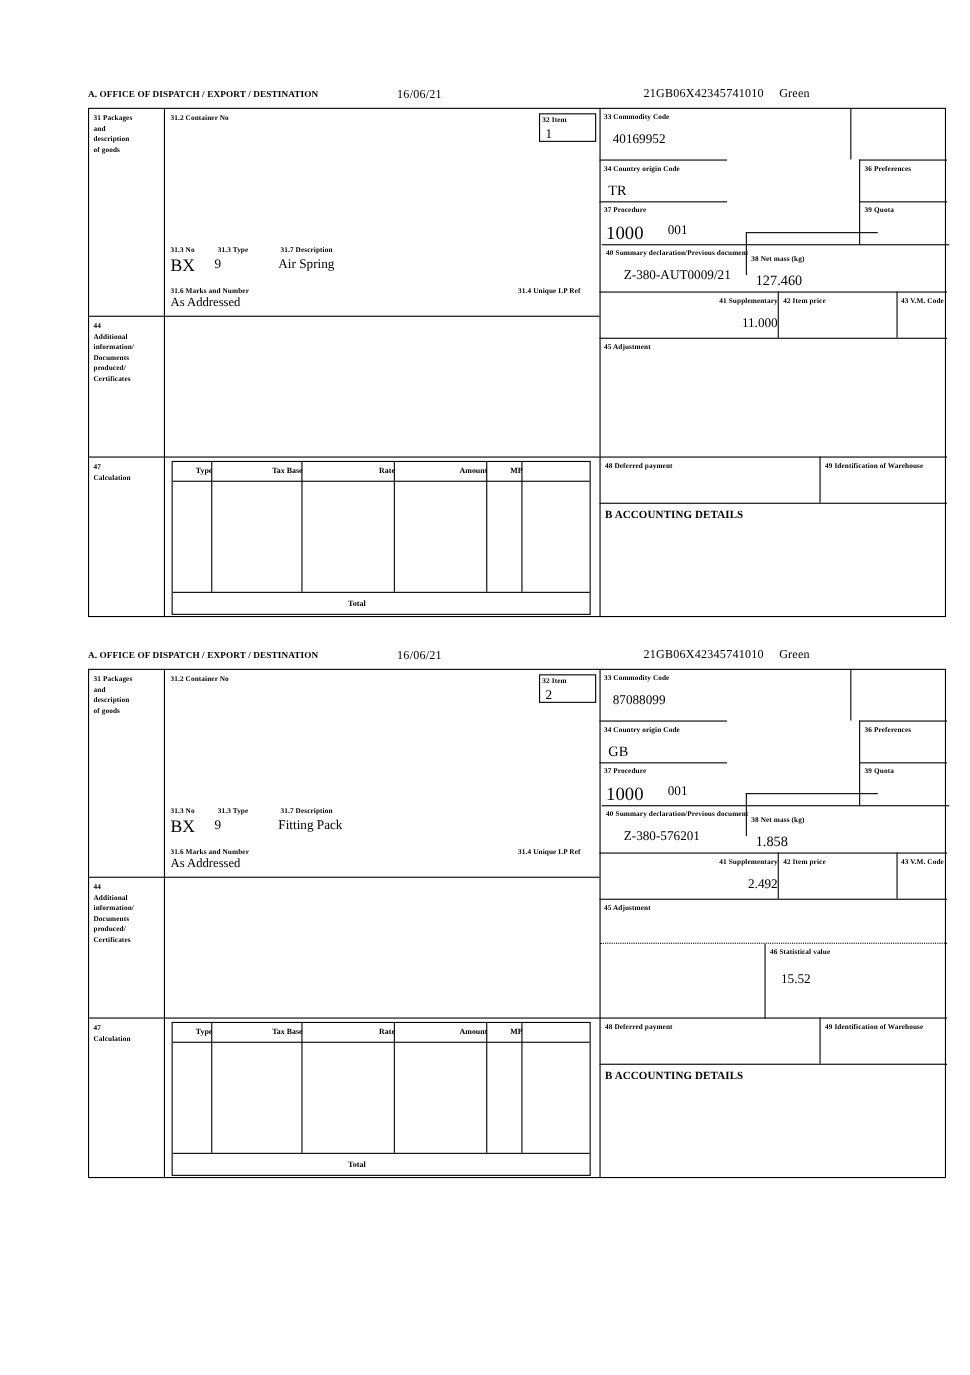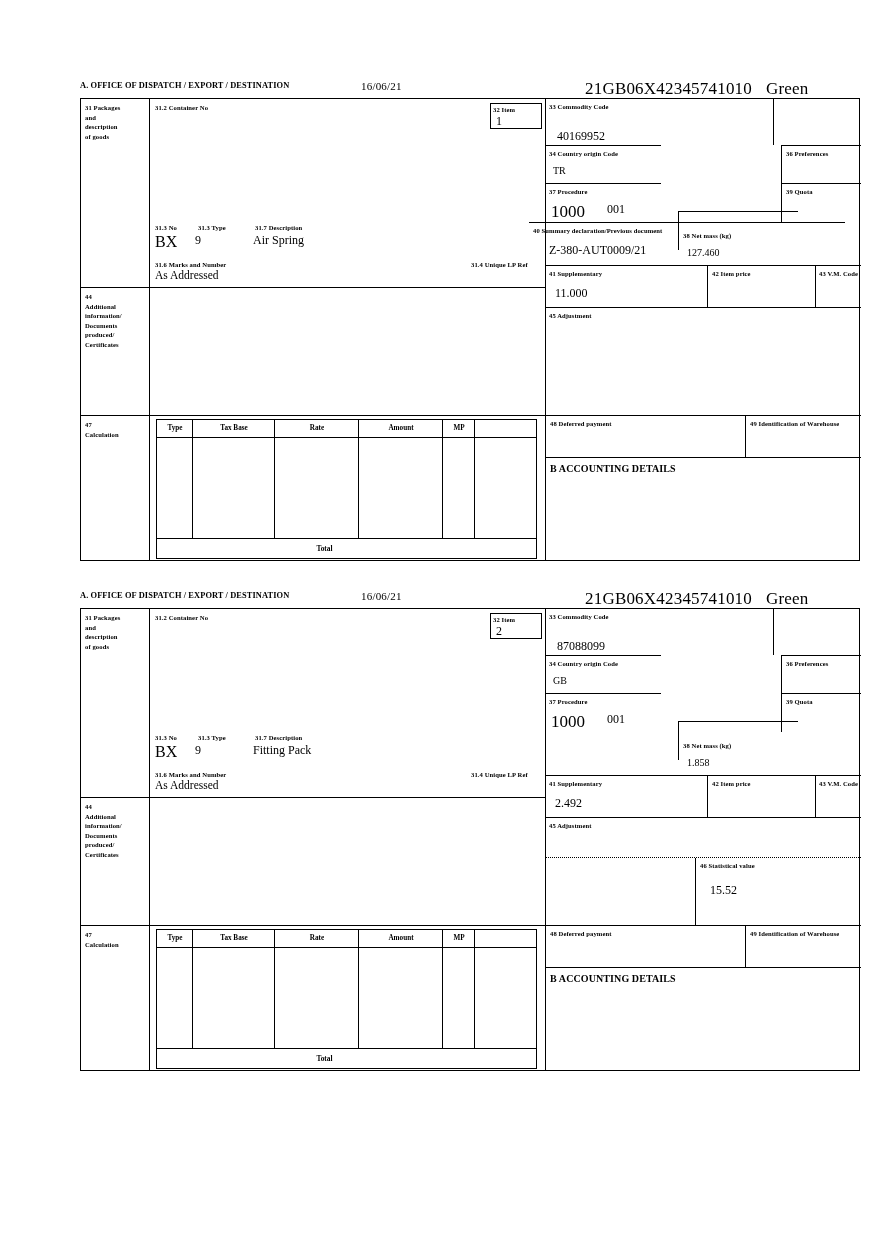--- a/index.html
+++ b/index.html
@@ -43,21 +43,21 @@
   .hdr .date {
     position: absolute;
     left: 281px; top: 2px;
     font-size: 11px;
     font-weight: normal;
     font-family: "Liberation Serif", serif;
   }
   .hdr .mrn {
     position: absolute;
     left: 505px; top: 1px;
-    font-size: 17px;
+    font-size: 11px;
     font-weight: normal;
   }
   .hdr .mrn .green {
     margin-left: 14px;
   }
 
   
   .box {
     position: relative;
     border: 1.4px solid #000;
@@ -154,21 +154,21 @@
     width: 0; height: 316px;
     border-left: 1.2px solid #000;
   }
 
   
   .b33 {
     left: 464px; top: 0;
     width: 316px; height: 46px;
     padding: 3px 0 0 4px;
   }
-  .b33 .v { margin-top: 17px; margin-left: 8px; }
+  .b33 .v { margin-top: 7px; margin-left: 8px; }
   .b33-divider {
     position: absolute;
     left: 228px; top: 0;
     height: 46px;
     border-left: 1px solid #000;
   }
 
   .b34 {
     left: 464px; top: 46px;
     width: 116px; height: 38px;
@@ -205,35 +205,36 @@
   }
   .b39 {
     left: 700px; top: 84px;
     width: 80px; height: 39px;
     border-top: 1.2px solid #000;
     border-left: 1.2px solid #000;
     padding: 3px 0 0 4px;
   }
   .b37 .v1 { position: absolute; left: 6px; top: 18px; font-size: 17px; }
   .b37 .v2 { position: absolute; left: 62px; top: 18px; font-size: 12px; }
-  .rv { margin-top: 6px; margin-left: 4px; font-size: 10px; }
+  .rv { margin-top: 6px; margin-left: 4px; font-size: 13px; }
 
   .b40 {
-    left: 448px; top: 123px;
+    left: 466px; top: 123px;
     width: 316px; height: 43px;
     border-top: 1.2px solid #000;
     padding: 3px 0 0 4px;
   }
   .b40 .v { margin-top: 7px; margin-left: 16px; }
 
   .b41 {
     left: 464px; top: 166px;
     width: 162px; height: 42px;
     border-top: 1.2px solid #000;
     padding: 3px 0 0 4px;
+    text-align: right;
   }
   .b42 {
     left: 626px; top: 166px;
     width: 108px; height: 42px;
     border-top: 1.2px solid #000;
     border-left: 1.2px solid #000;
     padding: 3px 0 0 4px;
   }
   .b43 {
     left: 734px; top: 166px;
@@ -293,21 +294,21 @@
     top: 0;
     height: 118px;
     border-right: 1.2px solid #000;
     box-sizing: border-box;
   }
   .ct-h {
     position: absolute;
     top: 4px;
     font-size: 7.2px;
     font-weight: bold;
-    text-align: center;
+    text-align: right;
   }
   .ct-totalrow {
     position: absolute;
     left: 0; bottom: 0;
     width: 100%;
     height: 20px;
     border-top: 1.2px solid #000;
     box-sizing: border-box;
   }
   .ct-total {
@@ -569,20 +570,24 @@
       </div>
       <div class="cell b38">
         <div class="lbl">38 Net mass (kg)</div>
         <div class="val rv">1.858</div>
       </div>
       <div class="cell b39">
         <div class="lbl">39 Quota</div>
         <div class="val rv"></div>
       </div>
 
+      <div class="cell b40">
+        <div class="lbl">40 Summary declaration/Previous document</div>
+        <div class="val v">Z-380-576201</div>
+      </div>
 
       <div class="cell b41">
         <div class="lbl">41 Supplementary</div>
         <div class="val v">2.492</div>
       </div>
       <div class="cell b42">
         <div class="lbl">42 Item price</div>
         <div class="val rv"></div>
       </div>
       <div class="cell b43">

